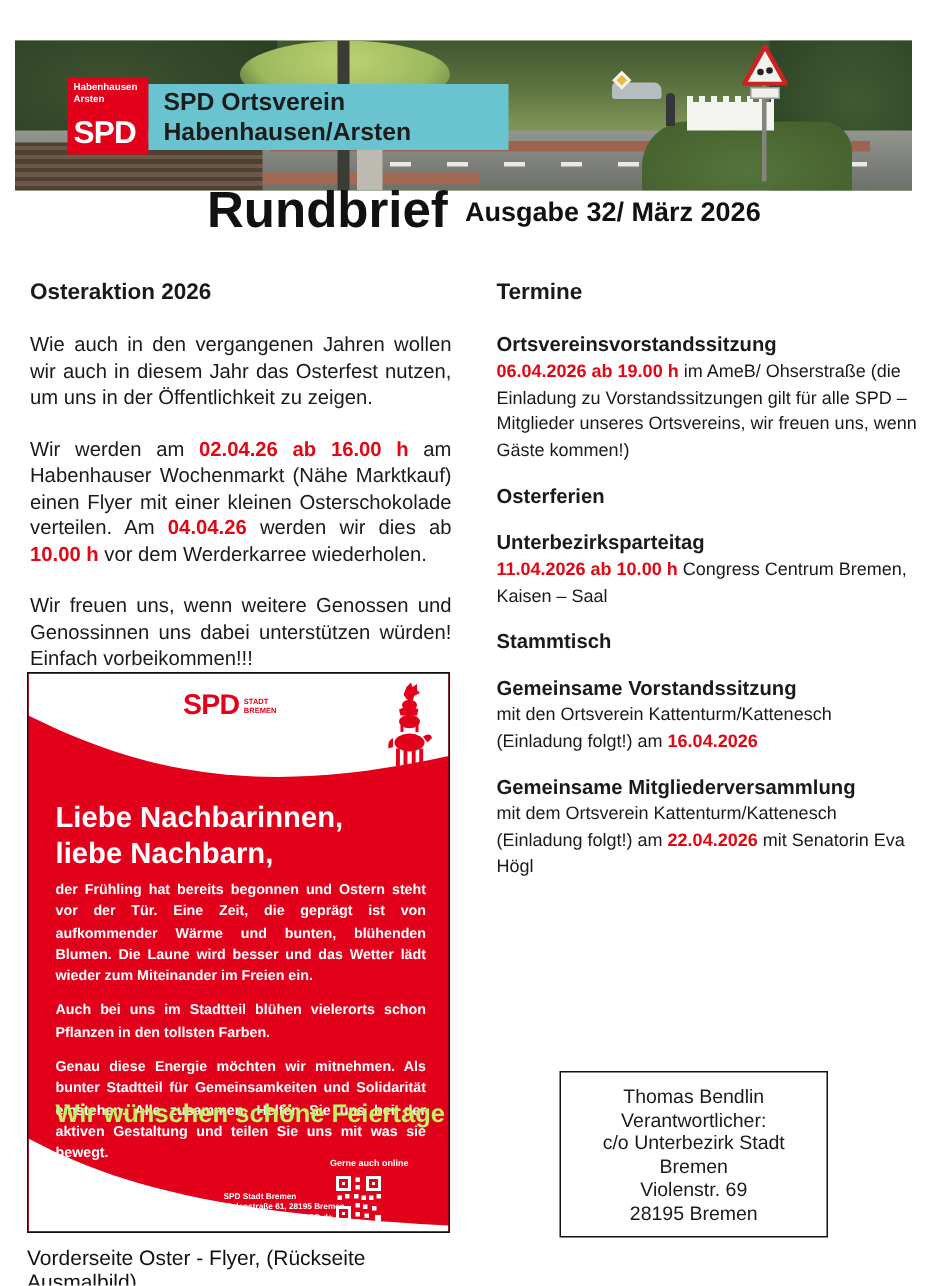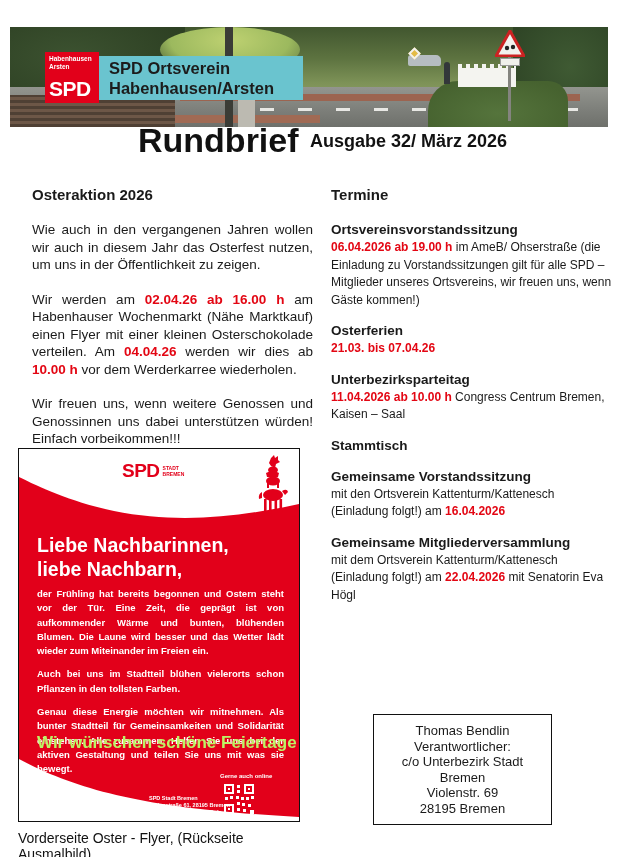--- a/index.html
+++ b/index.html
@@ -36,29 +36,29 @@
   .ph-sign-pole { position:absolute; left:498px; top:28px; width:3px; height:66px; background:#84847f; }
   .ph-sign { position:absolute; left:485px; top:3px; width:30px; height:27px; }
   .ph-sign-plaque { position:absolute; left:490px; top:31px; width:20px; height:8px; background:#f0f0ec; border:1px solid #999; }
   .ph-yellowsign { position:absolute; left:400px; top:22px; width:9px; height:9px; background:#e3bb45; border:2px solid #f2f2ee; transform:rotate(45deg); }
   .ph-car { position:absolute; left:398px; top:28px; width:33px; height:11px; background:#b6bdc1; border-radius:3px 5px 2px 2px; }
   .ph-person { position:absolute; left:434px; top:35px; width:6px; height:22px; background:#33373a; border-radius:3px 3px 0 0; }
   
   #logo-red { position:absolute; left:45px; top:52px; width:54px; height:51px; background:#e2001a; color:#fff; z-index:5; padding:3px 4px; }
   #logo-red .region { font-size:6.5px; font-weight:bold; line-height:7.5px; }
   #logo-red .spd { font-size:21px; font-weight:bold; letter-spacing:-0.5px; position:absolute; left:4px; bottom:2px; }
-  #logo-teal { position:absolute; left:99px; top:56px; width:204px; height:44px; background:#6ac4cf; z-index:5;
+  #logo-teal { position:absolute; left:99px; top:56px; width:240px; height:44px; background:#6ac4cf; z-index:5;
     display:flex; flex-direction:column; justify-content:center; padding-left:10px; }
   #logo-teal div { font-size:16.5px; font-weight:bold; color:#1c1c1c; line-height:20px; }
   
   #title-row { position:absolute; left:0; top:121px; width:622px; }
   #title-main { position:absolute; left:138px; top:0; font-size:34px; font-weight:bold; color:#111; }
   #title-issue { position:absolute; left:310px; top:10px; font-size:18px; font-weight:bold; color:#111; }
   
-  #left-col { position:absolute; left:32px; top:186px; width:281px; }
+  #left-col { position:absolute; left:20px; top:186px; width:281px; }
   #right-col { position:absolute; left:331px; top:186px; width:282px; }
   .col-heading { font-size:15px; font-weight:bold; margin-bottom:18px; }
   #left-col p { font-size:13.5px; line-height:17.5px; text-align:justify; margin-bottom:17px; }
   .red { color:#e30613; font-weight:bold; }
   .t-item { margin-bottom:13px; }
   .t-title { font-size:13.5px; font-weight:bold; line-height:18px; }
   .t-body { font-size:12px; line-height:17.5px; }
   
   #flyer { position:absolute; left:18px; top:448px; width:282px; height:374px; background:#e2001a; border:1px solid #111; overflow:hidden; }
   .f-wave-top { position:absolute; left:0; top:0; width:280px; height:80px; }
@@ -132,21 +132,20 @@
 
 <div id="right-col">
   <div class="col-heading">Termine</div>
 
   <div class="t-item">
     <div class="t-title">Ortsvereinsvorstandssitzung</div>
     <div class="t-body"><span class="red">06.04.2026 ab 19.00 h</span><span> im AmeB/ Ohserstraße (die Einladung zu Vorstandssitzungen gilt für alle SPD – Mitglieder unseres Ortsvereins, wir freuen uns, wenn Gäste kommen!)</span></div>
   </div>
   <div class="t-item">
     <div class="t-title">Osterferien</div>
-    <div class="t-body"><span class="red">21.03. bis 07.04.26</span></div>
   </div>
   <div class="t-item">
     <div class="t-title">Unterbezirksparteitag</div>
     <div class="t-body"><span class="red">11.04.2026 ab  10.00 h</span><span> Congress Centrum Bremen, Kaisen – Saal</span></div>
   </div>
   <div class="t-item">
     <div class="t-title">Stammtisch</div>
   </div>
   <div class="t-item">
     <div class="t-title">Gemeinsame Vorstandssitzung</div>

